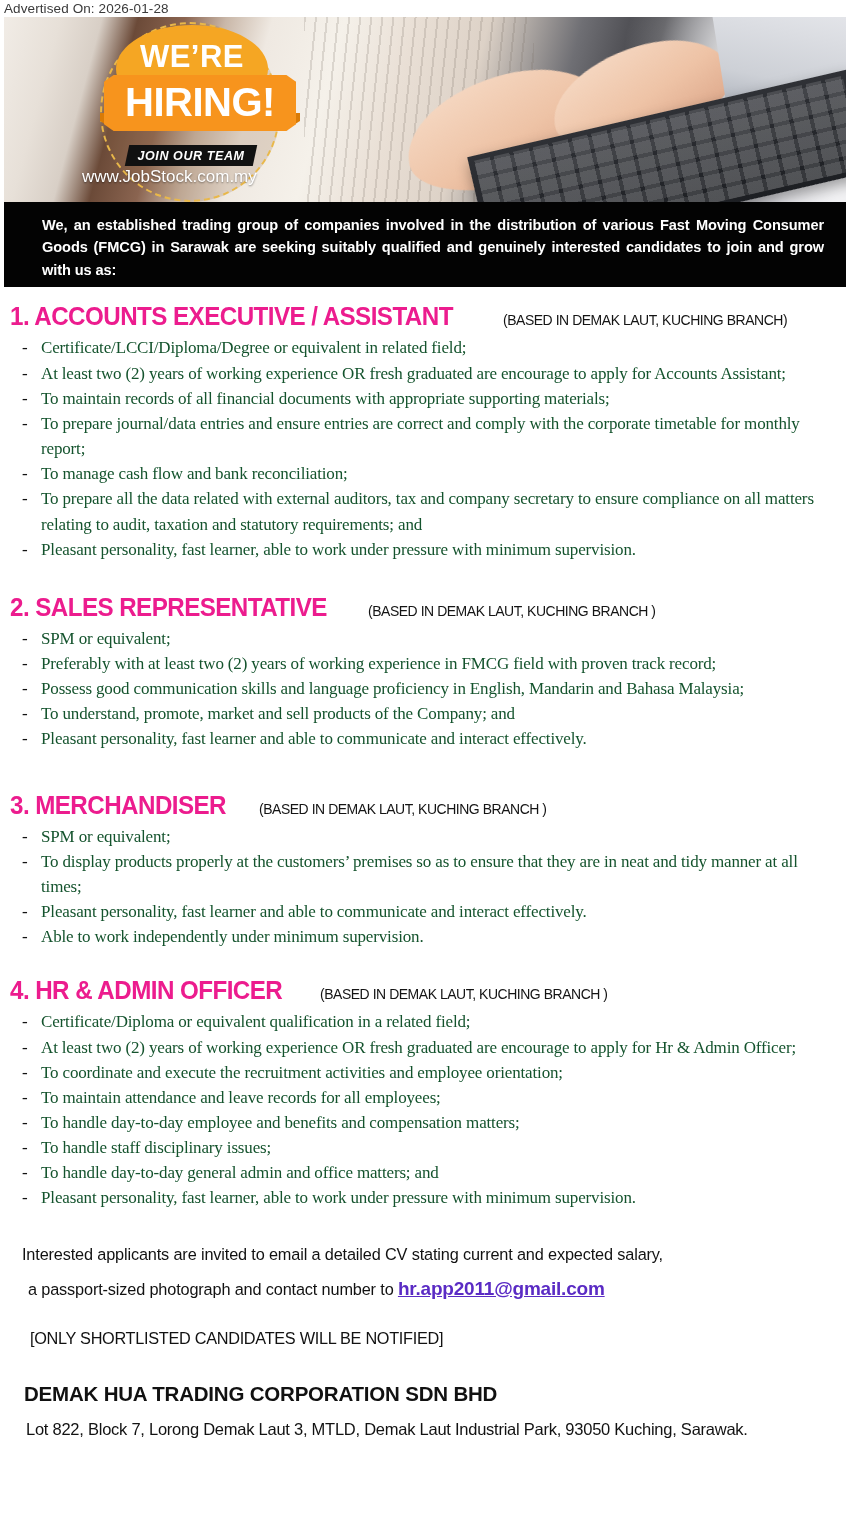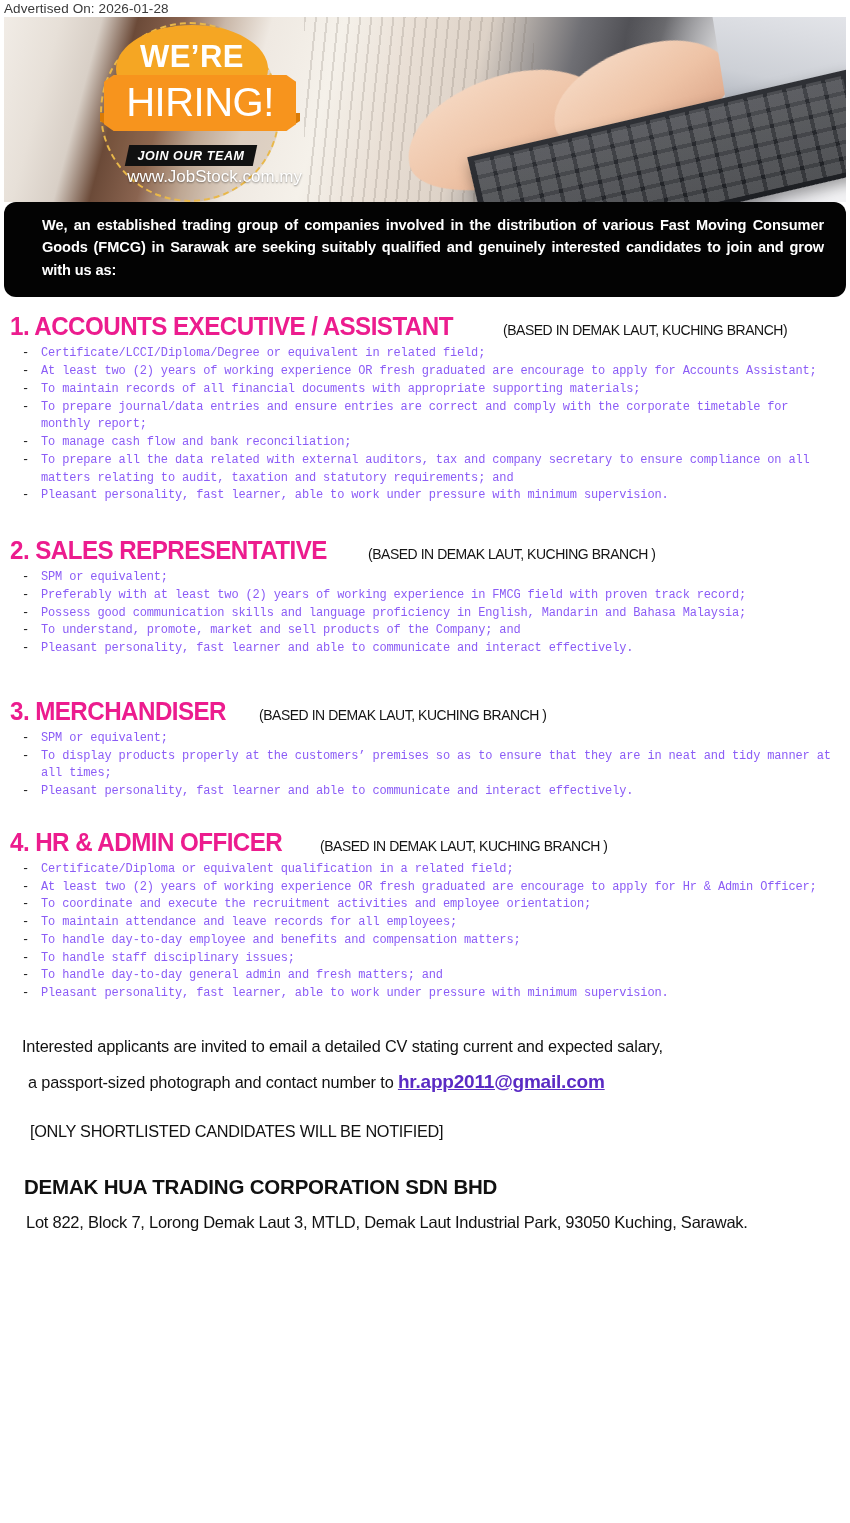--- a/index.html
+++ b/index.html
@@ -131,21 +131,21 @@
     background: #d97b06;
   }
   .ribbon-dark-l { left: 96px; clip-path: polygon(0 0, 100% 0, 100% 100%, 0 45%); }
   .ribbon-dark-r { left: 280px; clip-path: polygon(0 0, 100% 0, 100% 45%, 0 100%); }
   .txt-hiring {
     position: absolute;
     left: 100px; top: 61px;
     width: 192px;
     text-align: center;
     font-size: 40px;
-    font-weight: normal;
+    font-weight: bold;
     color: #ffffff;
     letter-spacing: -0.5px;
     line-height: 48px;
     font-family: "Liberation Sans", sans-serif;
   }
   .join-tag {
     position: absolute;
     left: 123px; top: 128px;
     width: 128px; height: 21px;
     background: #111111;
@@ -161,40 +161,39 @@
     font-style: italic;
     color: #ffffff;
     letter-spacing: 0.6px;
     line-height: 20px;
     font-family: "Liberation Sans", sans-serif;
   }
   .txt-site {
     position: absolute;
     left: 78px; top: 150px;
     width: 220px;
-    text-align: right;
+    text-align: left;
     font-size: 17px;
     color: #ffffff;
     text-shadow: 0 1px 2px rgba(0,0,0,.45);
     font-family: "Liberation Sans", sans-serif;
   }
 
   
   .intro {
     margin: 0 4px;
     background: #030303;
     color: #ffffff;
-    padding: 12px 22px 16px 38px;
+    padding: 12px 22px 6px 38px;
     font-size: 14.6px;
     font-weight: bold;
     line-height: 1.54;
     text-align: justify;
     font-family: "Liberation Sans", sans-serif;
     letter-spacing: -0.1px;
-    border-radius: 12px;
   }
 
   
   .content {
     padding: 14px 8px 0 10px;
   }
   .job { margin-bottom: 10px; }
 
   .job-head {
     display: flex;
@@ -219,25 +218,25 @@
     letter-spacing: -0.5px;
     font-family: "Liberation Sans", sans-serif;
     transform: scaleX(0.9);
     transform-origin: left center;
   }
 
   ul.reqs { list-style: none; }
   ul.reqs li {
     position: relative;
     padding-left: 31px;
-    font-size: 12px;
+    font-size: 17px;
     line-height: 1.48;
-    color: #8b5cf6;
+    color: #14532d;
     letter-spacing: -0.15px;
-    font-family: Liberation Mono, monospace;
+    font-family: Liberation Serif, serif;
   }
   ul.reqs li::before {
     content: "-";
     position: absolute;
     left: 12px;
     top: 0;
     color: #121212;
   }
 
   
@@ -339,36 +338,37 @@
 
     <div class="job" style="margin-top:38px;">
       <div class="job-head">
         <span class="job-title">3. MERCHANDISER</span>
         <span class="job-loc">(BASED IN DEMAK LAUT, KUCHING BRANCH )</span>
       </div>
       <ul class="reqs">
         <li>SPM or equivalent;</li>
         <li>To display products properly at the customers’ premises so as to ensure that they are in neat and tidy manner at all times;</li>
         <li>Pleasant personality, fast learner and able to communicate and interact effectively.</li>
+        <li>Able to work independently under minimum supervision.</li>
       </ul>
     </div>
 
     <div class="job" style="margin-top:26px;">
       <div class="job-head">
         <span class="job-title">4. HR &amp; ADMIN OFFICER</span>
         <span class="job-loc">(BASED IN DEMAK LAUT, KUCHING BRANCH )</span>
       </div>
       <ul class="reqs">
         <li>Certificate/Diploma or equivalent qualification in a related field;</li>
         <li>At least two (2) years of working experience OR fresh graduated are encourage to apply for Hr &amp; Admin Officer;</li>
         <li>To coordinate and execute the recruitment activities and employee orientation;</li>
         <li>To maintain attendance and leave records for all employees;</li>
         <li>To handle day-to-day employee and benefits and compensation matters;</li>
         <li>To handle staff disciplinary issues;</li>
-        <li>To handle day-to-day general admin and fresh matters; and</li>
+        <li>To handle day-to-day general admin and office matters; and</li>
         <li>Pleasant personality, fast learner, able to work under pressure with minimum supervision.</li>
       </ul>
     </div>
 
   </div>
 
   <div class="apply-block">
     <div>Interested applicants are invited to email a detailed CV stating current and expected salary,</div>
     <div class="l2"><span>a passport-sized photograph and contact number to </span><a class="email" href="#">hr.app2011@gmail.com</a></div>
   </div>

